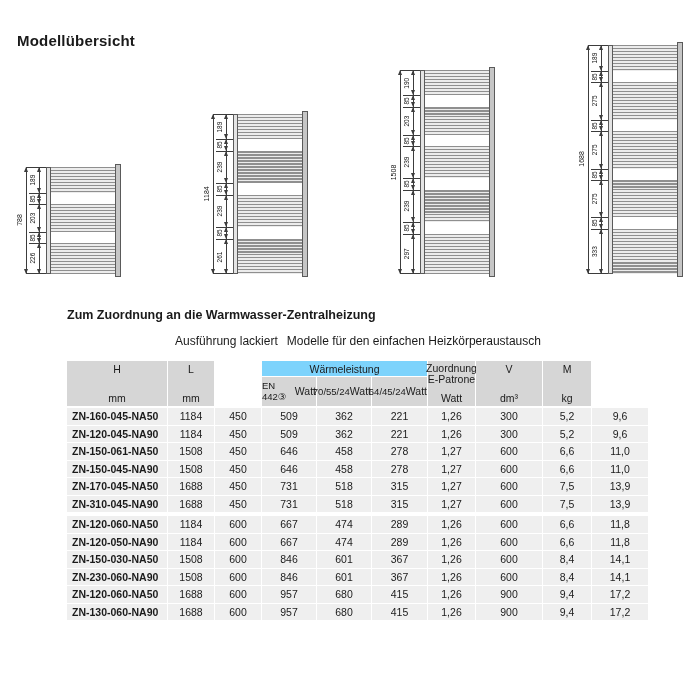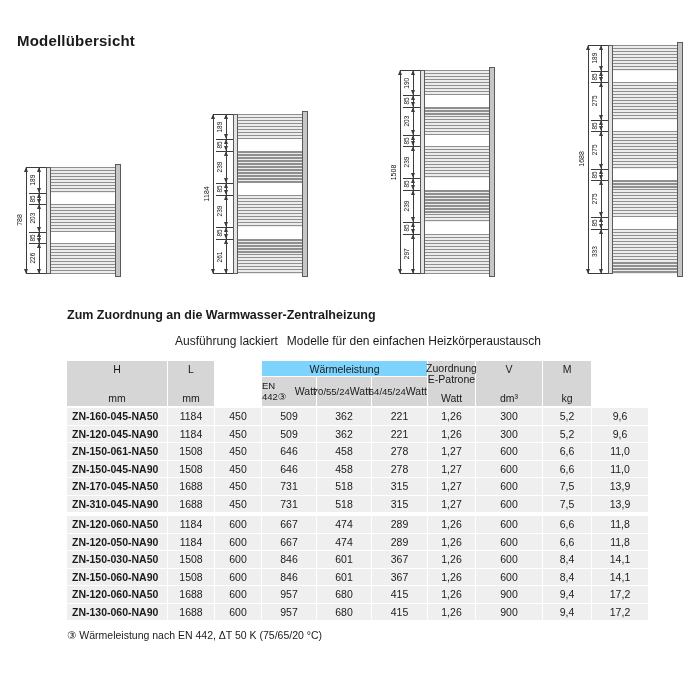--- a/index.html
+++ b/index.html
@@ -394,21 +394,21 @@
             <div class="cell model-cell">ZN-150-030-NA50</div>
             <div class="cell">1508</div>
             <div class="cell">600</div>
             <div class="cell">846</div>
             <div class="cell">601</div>
             <div class="cell">367</div>
             <div class="cell">1,26</div>
             <div class="cell">600</div>
             <div class="cell">8,4</div>
             <div class="cell">14,1</div>
-            <div class="cell model-cell">ZN-150-060-NA90</div>
+            <div class="cell model-cell">ZN-230-060-NA90</div>
             <div class="cell">1508</div>
             <div class="cell">600</div>
             <div class="cell">846</div>
             <div class="cell">601</div>
             <div class="cell">367</div>
             <div class="cell">1,26</div>
             <div class="cell">600</div>
             <div class="cell">8,4</div>
             <div class="cell">14,1</div>
             <div class="cell model-cell">ZN-120-060-NA50</div>
@@ -428,15 +428,14 @@
             <div class="cell">680</div>
             <div class="cell">415</div>
             <div class="cell">1,26</div>
             <div class="cell">900</div>
             <div class="cell">9,4</div>
             <div class="cell">17,2</div>
           </div>
         </div>
     </div>
 
-    <p class="footnote">③ Wärmeleistung nach EN 442, ΔT 50 K (75/65/20 °C)</p>
   </div>
 </div>
 
 </body></html>

